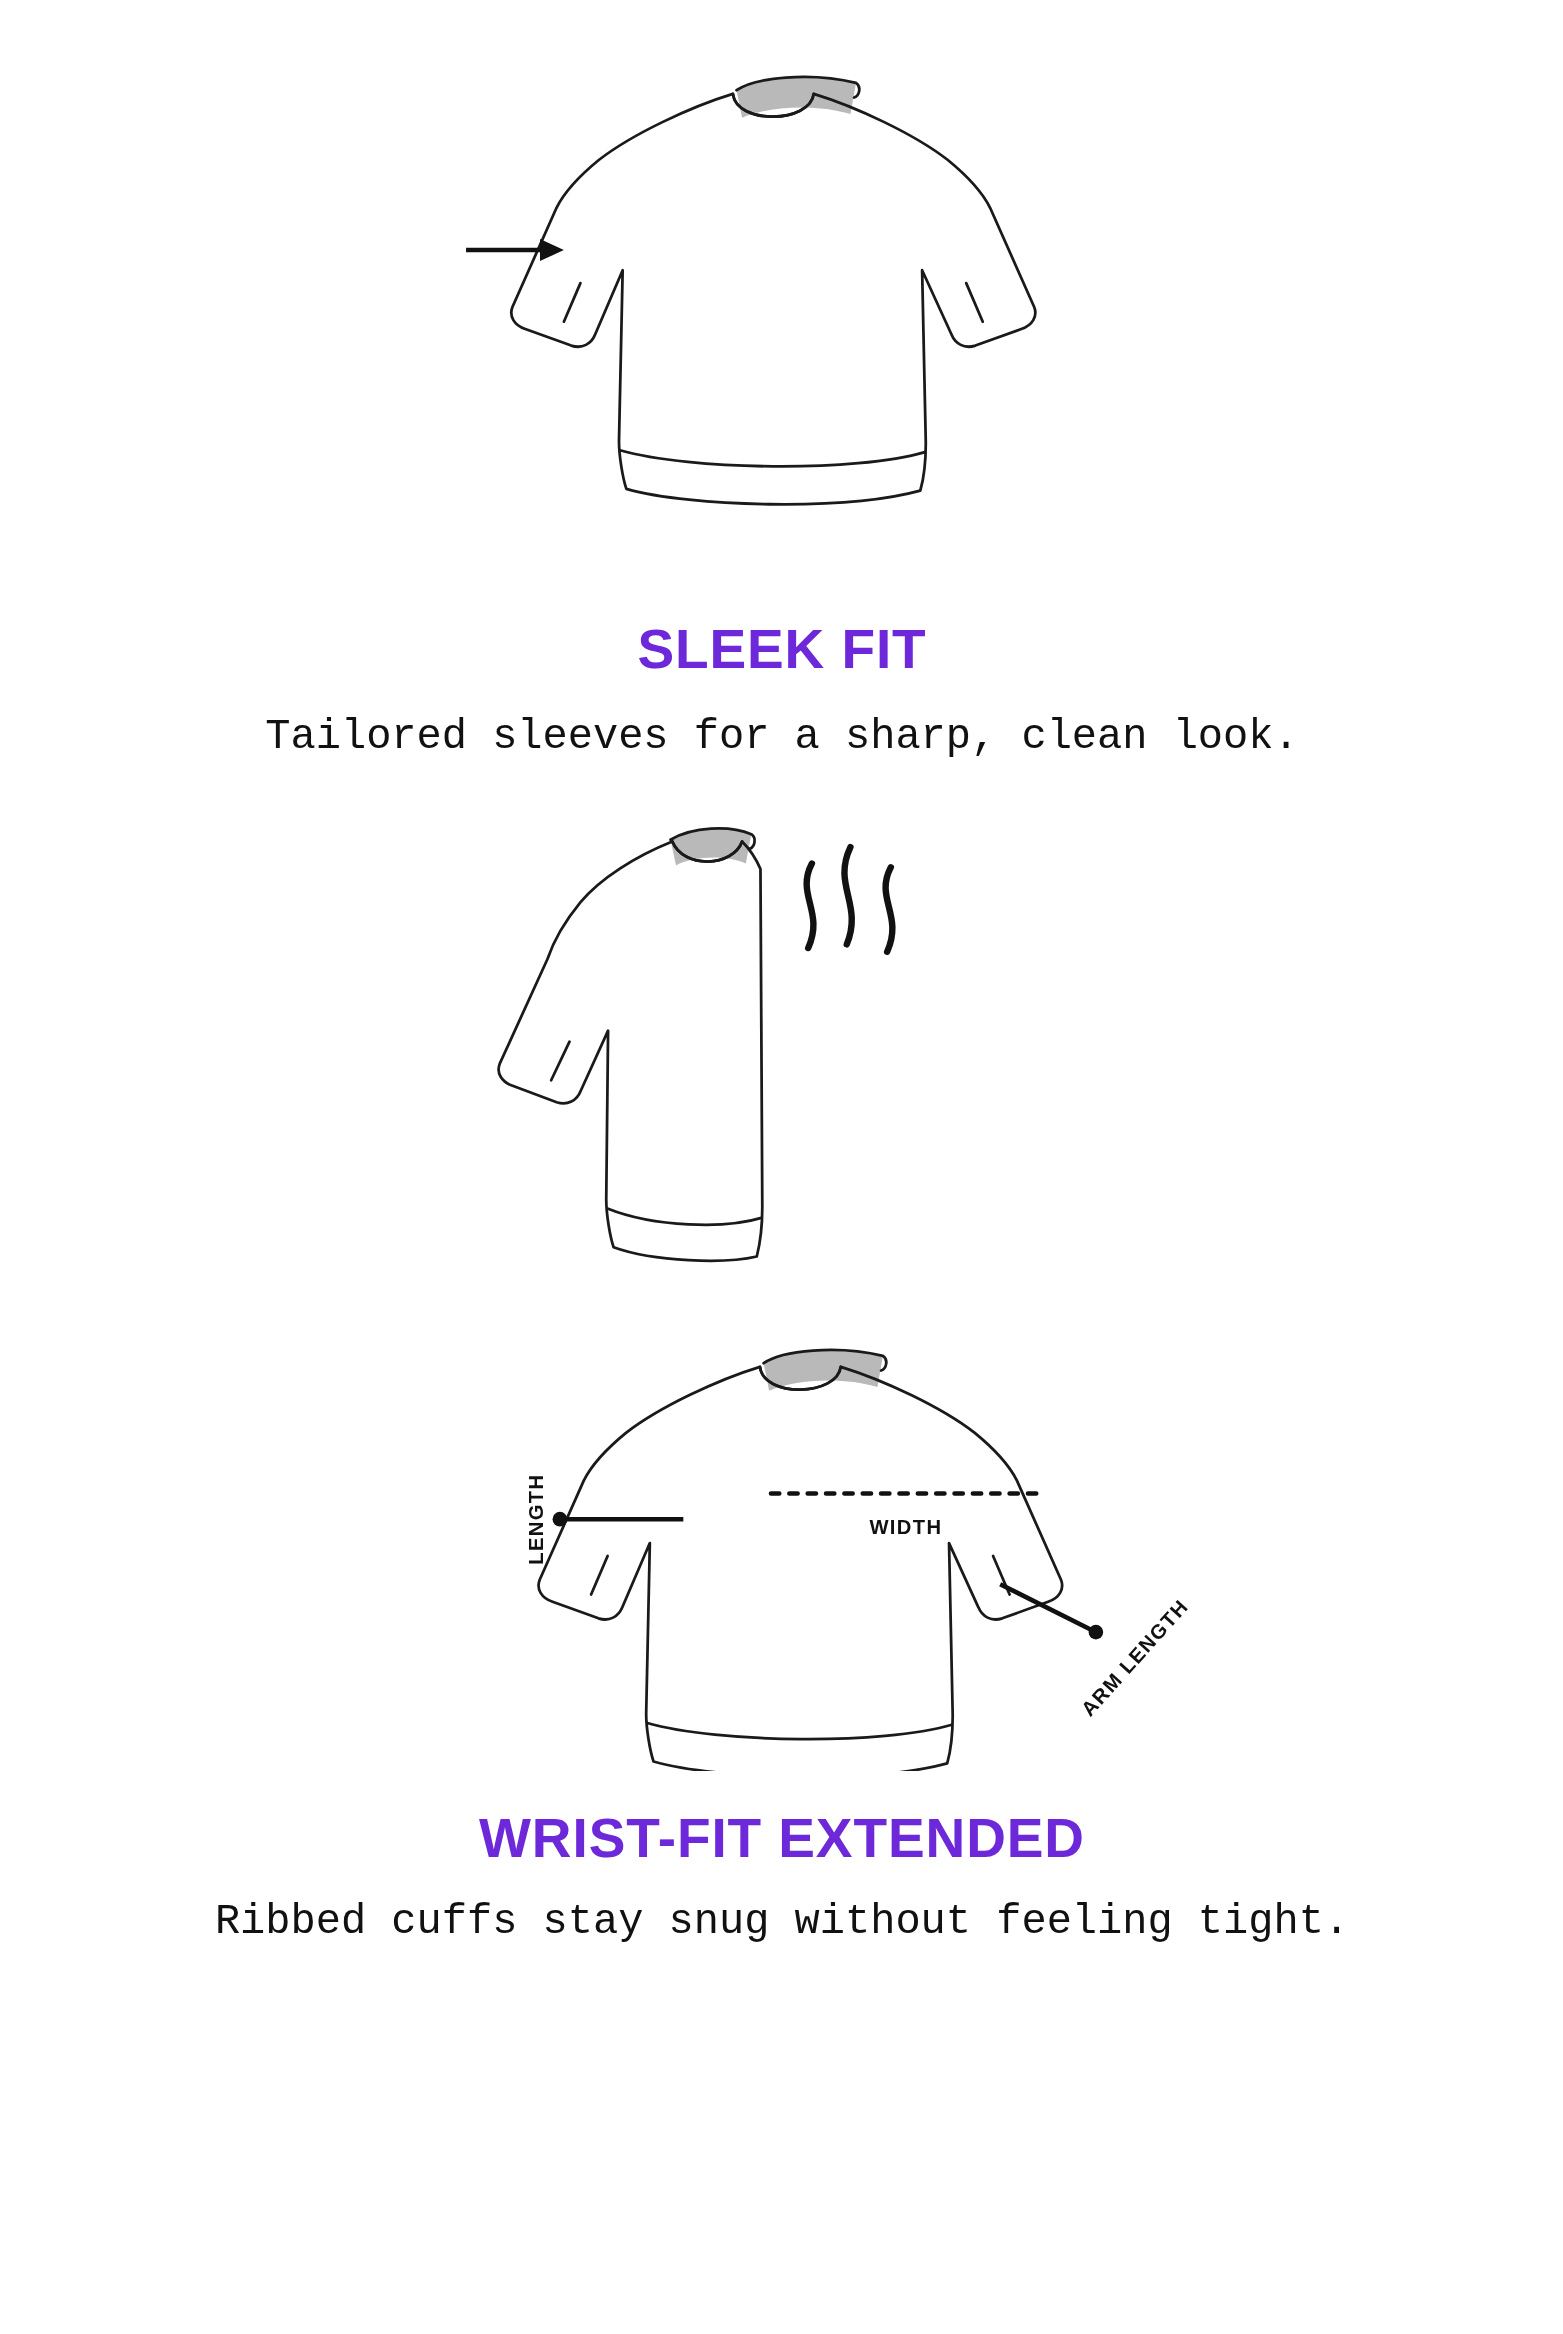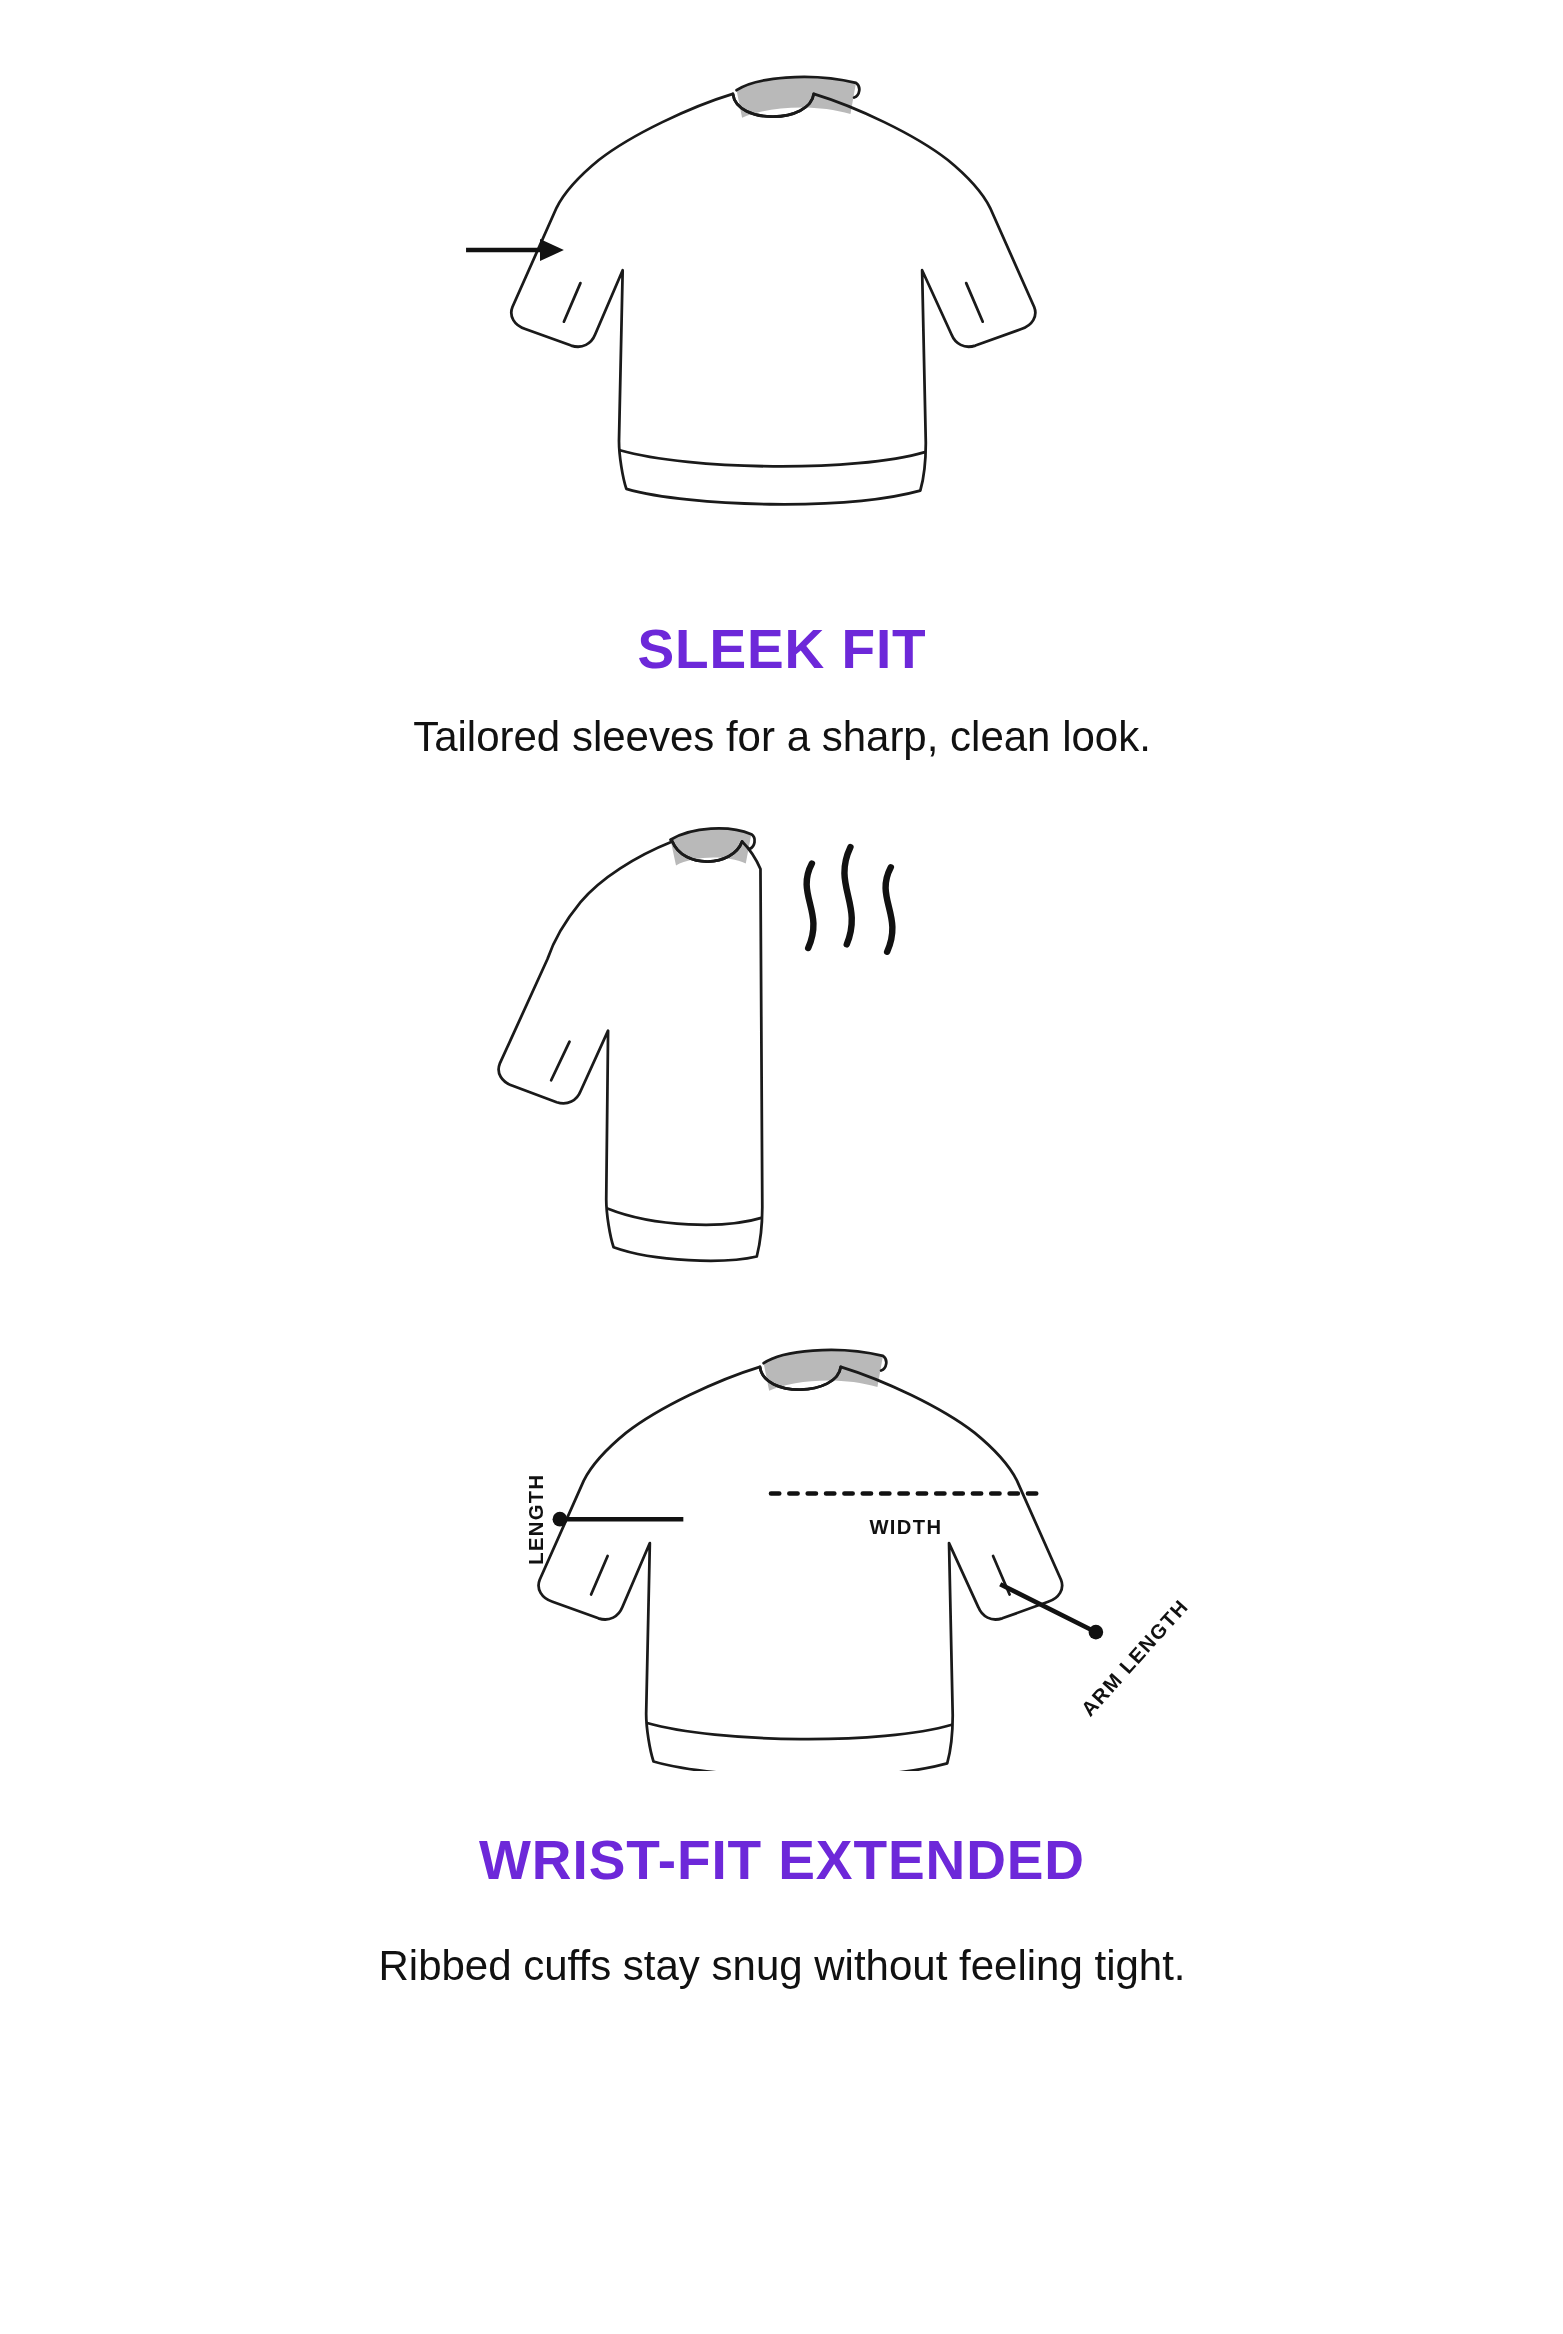--- a/index.html
+++ b/index.html
@@ -43,31 +43,32 @@
     margin: 0;
     line-height: 1.1;
   }
   .feature-desc {
     font-size: 42px;
     font-weight: 400;
     text-align: left;
     color: #111111;
     margin: 0;
     line-height: 1.25;
+    font-family: Liberation Mono, monospace;
   }
   #feature-1 .figure { height: 542px; }
   #feature-1 .feature-title { margin-top: 40px; }
   #feature-1 .feature-desc { margin-top: 31px; }
 
   #feature-2 { margin-top: 51px; }
   #feature-2 .figure { height: 459px; }
   #feature-2 .feature-title { margin-top: 42px; }
   #feature-2 .feature-desc { margin-top: 31px; }
 
-  #feature-3 { margin-top: 66px; gap: 22px; }
+  #feature-3 { margin-top: 66px; }
   #feature-3 .figure { height: 432px; }
   #feature-3 .feature-title { margin-top: 37px; }
   #feature-3 .feature-desc { margin-top: 27.5px; }
 
   svg { display: block; }
   .shirt-fill { fill: #f2f2f2; }
   .shirt-line { fill: none; stroke: #1a1a1a; stroke-width: 3; stroke-linejoin: round; stroke-linecap: round; }
   .collar-fill { fill: #b9b9b9; }
   .arrow-line { stroke: #111111; stroke-width: 5; fill: none; stroke-linecap: square; }
   .dash-line { stroke: #111111; stroke-width: 5; stroke-dasharray: 9 11; stroke-linecap: round; fill: none; }

